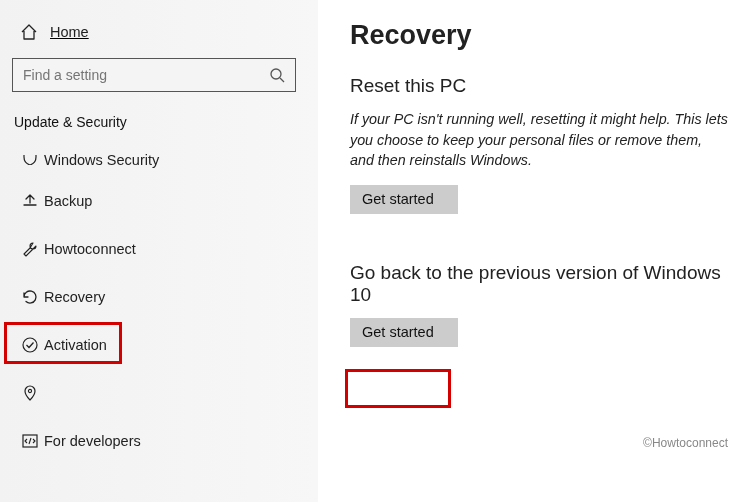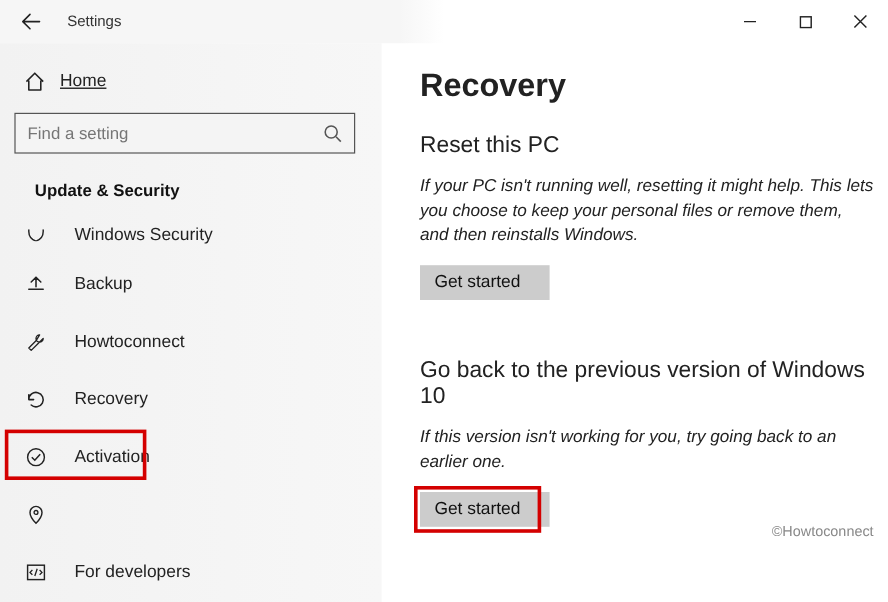--- a/index.html
+++ b/index.html
@@ -9,66 +9,39 @@
   .titlebar-left { display: flex; align-items: center; gap: 22px; }
   .title-text { font-size: 12.5px; color: #333; }
   .titlebar-right { display: flex; }
   .winbtn { width: 46px; height: 36px; display: flex; align-items: center; justify-content: center; cursor: default; }
   .content { flex: 1; display: flex; }
   .sidebar { width: 318px; background: linear-gradient(to right, #f2f2f2, #f7f7f7); padding: 12px 12px 0 10px; display: flex; flex-direction: column; gap: 2px; position: relative; }
   .home-row { display: flex; align-items: center; gap: 12px; height: 40px; padding-left: 10px; cursor: default; text-decoration: underline; }
   .home-label { font-size: 14.5px; color: #222; }
   .search-box { margin: 4px 10px 14px 2px; height: 34px; border: 1px solid #555; background: #f4f4f4; display: flex; align-items: center; justify-content: space-between; padding: 0 10px; }
   .search-box input { border: none; background: transparent; outline: none; font-size: 14px; color: #444; width: 85%; }
-  .section-label { font-size: 14px; font-weight: 700; color: #111; padding: 6px 2px 14px 4px; margin-left: 15px; }
-  .nav-item { display: flex; align-items: center; gap: 22px; height: 46px; padding-left: 10px; cursor: default; font-size: 14.5px; color: #222; }
+  .section-label { font-size: 14px; font-weight: 400; color: #111; padding: 6px 2px 14px 4px; }
+  .nav-item { display: flex; align-items: center; gap: 4px; height: 46px; padding-left: 10px; cursor: default; font-size: 14.5px; color: #222; }
   .nav-item.cut-top { height: 32px; margin-top: -2px; }
   .nav-item .icon-slot { width: 20px; display: flex; justify-content: center; }
   .nav-highlight { border: 3px solid #d40000; position: absolute; left: 4px; width: 118px; height: 42px; top: 322px; pointer-events: none; }
   .main { flex: 1; padding: 14px 12px 0 32px; color: #222; position: relative; }
   .h1 { font-size: 27px; font-weight: 600; margin-bottom: 24px; margin-top: 6px; }
   .h2 { font-size: 19px; font-weight: 400; margin-bottom: 12px; margin-top: 2px; }
   .p { font-size: 14.3px; line-height: 1.45; color: #222; margin-bottom: 14px; font-style: italic; }
   .btn { display: inline-block; background: #ccc; color: #111; font-size: 14.5px; padding: 6px 24px 7px 12px; border: none; cursor: default; }
   .section-gap { height: 46px; }
   .btn-highlight { border: 3px solid #d40000; position: absolute; pointer-events: none; }
   .watermark { position: absolute; right: 12px; bottom: 52px; font-size: 12px; color: #888; }
   svg { display: block; }
 </style>
 </head>
 <body>
 
 <div class="window">
-  <div class="titlebar">
-    <div class="titlebar-left">
-      <span>
-        <svg width="16" height="16" viewBox="0 0 16 16">
-            <path d="M7 2 L1 8 L7 14 M1 8 H15" stroke="#222" stroke-width="1.3" fill="none" stroke-linecap="round" stroke-linejoin="round"></path>
-          </svg>
-      </span>
-      <span class="title-text">Settings</span>
-    </div>
-    <div class="titlebar-right">
-      <div class="winbtn">
-        <svg width="12" height="12" viewBox="0 0 12 12">
-            <line x1="1" y1="6" x2="11" y2="6" stroke="#222" stroke-width="1.2"></line>
-          </svg>
-      </div>
-      <div class="winbtn">
-        <svg width="11" height="11" viewBox="0 0 11 11">
-            <rect x="1" y="1" width="9" height="9" stroke="#222" stroke-width="1.2" fill="none"></rect>
-          </svg>
-      </div>
-      <div class="winbtn">
-        <svg width="12" height="12" viewBox="0 0 12 12">
-            <path d="M1 1 L11 11 M11 1 L1 11" stroke="#222" stroke-width="1.2"></path>
-          </svg>
-      </div>
-    </div>
-  </div>
 
   <div class="content">
     <div class="sidebar">
       <div class="home-row">
         <span class="icon-slot">
           <svg width="18" height="18" viewBox="0 0 18 18">
               <path d="M2 9 L9 2 L16 9 M4 8 V16 H14 V8" stroke="#222" stroke-width="1.3" fill="none" stroke-linejoin="round"></path>
             </svg>
         </span>
         <span class="home-label">Home</span>
@@ -157,21 +130,20 @@
     <div class="main">
       <div class="h1">Recovery</div>
 
       <div class="h2">Reset this PC</div>
       <div class="p">If your PC isn't running well, resetting it might help. This lets you choose to keep your personal files or remove them, and then reinstalls Windows.</div>
       <button class="btn">Get started</button>
 
       <div class="section-gap"></div>
 
       <div class="h2">Go back to the previous version of Windows 10</div>
-      <div class="p">If this version isn't working for you, try going back to an earlier one.</div>
       <button class="btn" id="goback-btn">Get started</button>
 
       <div class="btn-highlight" id="goback-highlight" style="left: 27px; top: 369px; width: 106px; height: 39px;"></div>
 
       <div class="watermark">©Howtoconnect</div>
     </div>
   </div>
 </div>
 
 </body></html>

